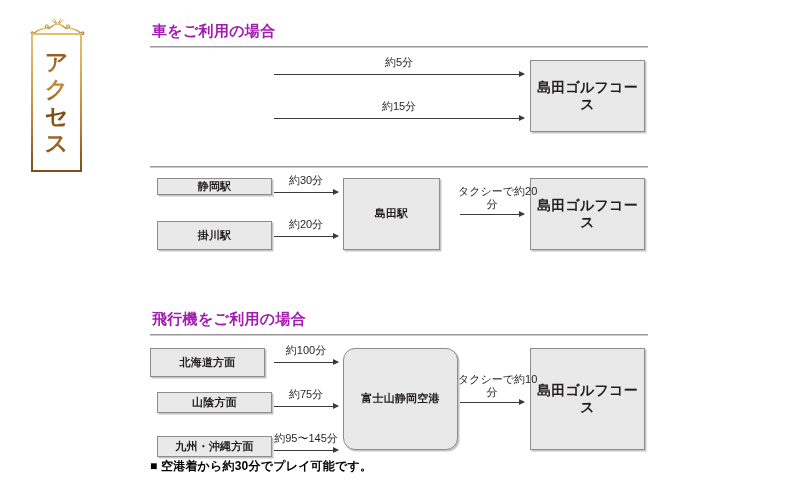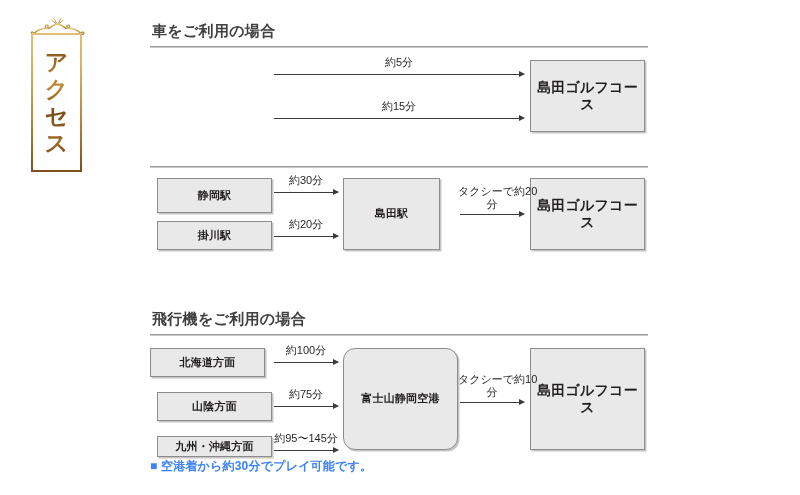--- a/index.html
+++ b/index.html
@@ -68,21 +68,21 @@
     -webkit-text-fill-color: transparent;
   }
   .banner-char { display: block; }
 
   
   .section { position: absolute; left: 150px; }
   .section-heading {
     font-size: 15px;
     font-weight: 700;
     letter-spacing: .3px;
-    color: #404040;
+    color: #a21caf;
     margin: 0;
     padding: 0 0 5px 2px;
     white-space: nowrap;
   }
   .section-rule {
     width: 498px;
     height: 2px;
     background: linear-gradient(to bottom, #9a9a9a 0%, #9a9a9a 50%, #c9c9c9 50%, #c9c9c9 100%);
   }
 
@@ -129,21 +129,21 @@
     white-space: nowrap;
     letter-spacing: 0;
   }
 
   
   .footnote {
     position: absolute;
     left: 150px;
     font-size: 12px;
     font-weight: 700;
-    color: #3b82f6;
+    color: #000000;
     letter-spacing: .2px;
     white-space: nowrap;
   }
 </style>
 </head>
 <body>
 
 <div id="page">
 
   <div class="banner">
@@ -189,21 +189,21 @@
 
       <div class="conn" style="left:124px; top:70px;  width:250px;"></div>
       <div class="conn-label" style="left:199px; top:52px; width:100px;">約15分</div>
     </div>
   </div>
 
   <div class="section" style="top:166px;">
     <div class="section-rule"></div>
 
     <div class="diagram" style="height:100px;">
-      <div class="node" style="left:7px; top:10px; width:115px; height:35px;">静岡駅</div>
+      <div class="node" style="left:7px; top:10px; width:115px; height:17px;">静岡駅</div>
       <div class="node" style="left:7px; top:53px; width:115px; height:29px;">掛川駅</div>
 
       <div class="node" style="left:193px; top:10px; width:97px; height:72px;">島田駅</div>
 
       <div class="node dest" style="left:380px; top:10px; width:115px; height:72px;">島田ゴルフコース</div>
 
       <div class="conn" style="left:124px; top:24px; width:64px;"></div>
       <div class="conn-label" style="left:124px; top:6px; width:64px;">約30分</div>
 
       <div class="conn" style="left:124px; top:68px; width:64px;"></div>
@@ -214,21 +214,21 @@
       <div class="conn-label" style="left:308px; top:30px; width:68px;">分</div>
     </div>
   </div>
 
   <div class="section" style="top:310px;">
     <h2 class="section-heading">飛行機をご利用の場合</h2>
     <div class="section-rule"></div>
 
     <div class="diagram" style="height:125px;">
       <div class="node" style="left:0; top:12px;  width:115px; height:29px;">北海道方面</div>
-      <div class="node" style="left:7px; top:56px;  width:115px; height:29px;text-align:right;">山陰方面</div>
+      <div class="node" style="left:7px; top:56px;  width:115px; height:21px;text-align:right;">山陰方面</div>
       <div class="node" style="left:7px; top:100px; width:115px; height:21px;">九州・沖縄方面</div>
 
       <div class="node" style="left:193px; top:12px; width:115px; height:102px;border-radius:12px;">富士山静岡空港</div>
 
       <div class="node dest" style="left:380px; top:12px; width:115px; height:102px;">島田ゴルフコース</div>
 
       <div class="conn" style="left:124px; top:26px;  width:64px;"></div>
       <div class="conn-label" style="left:124px; top:8px;  width:64px;">約100分</div>
 
       <div class="conn" style="left:124px; top:70px;  width:64px;"></div>

